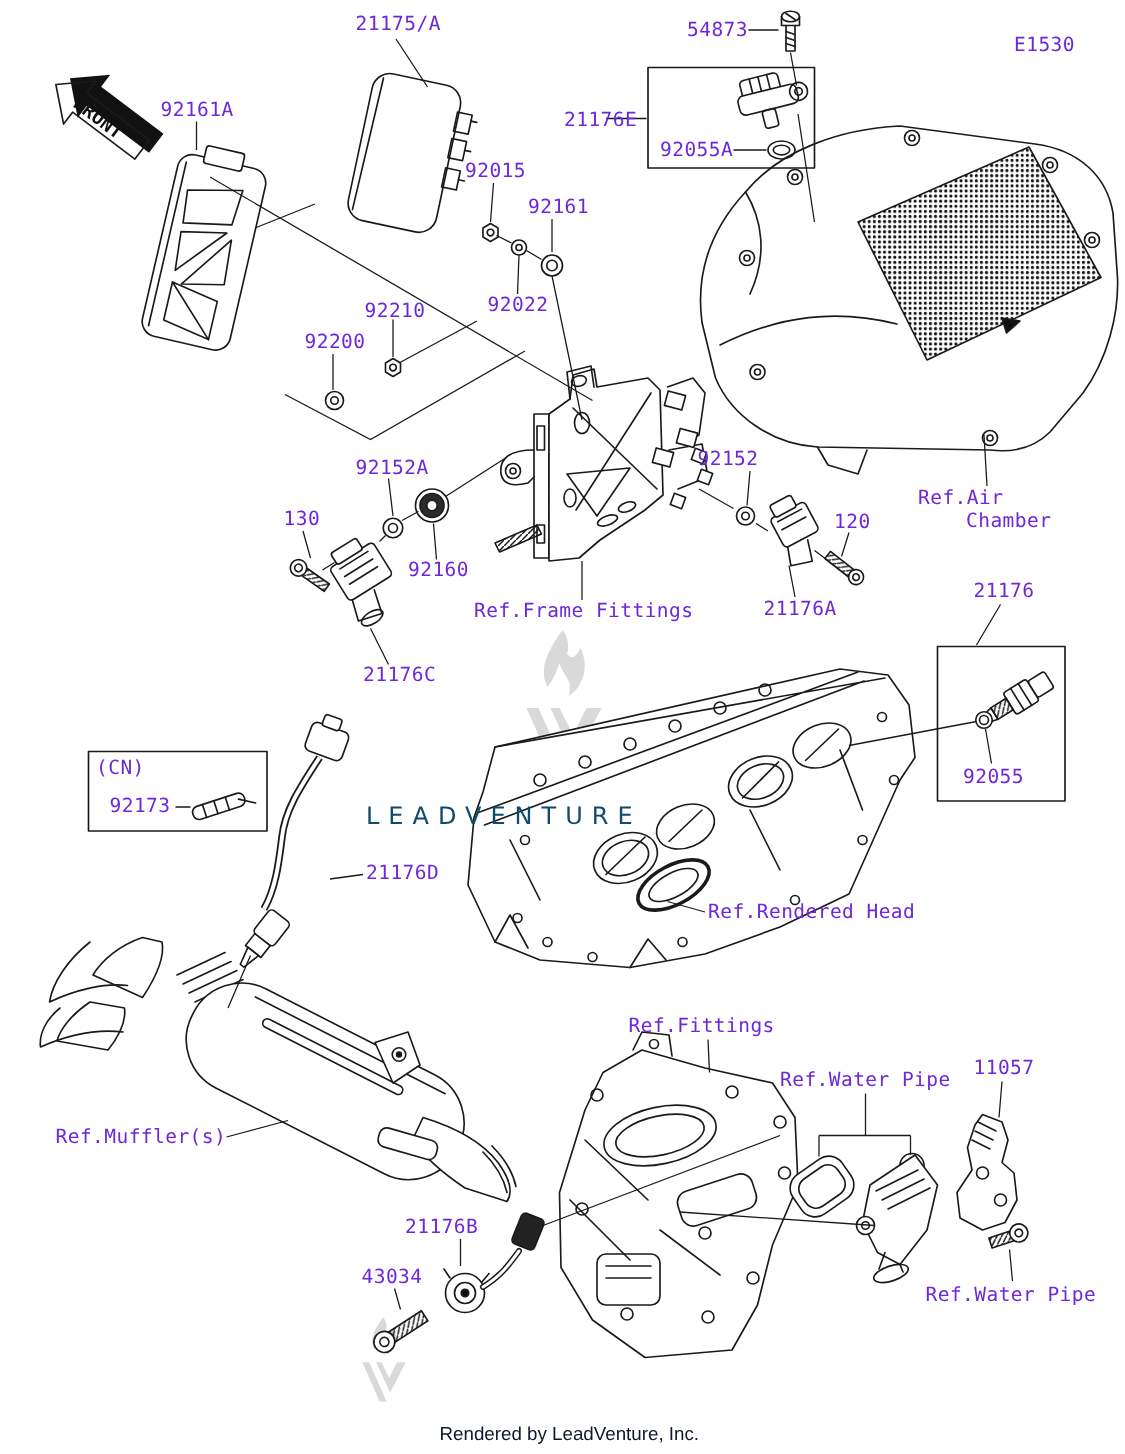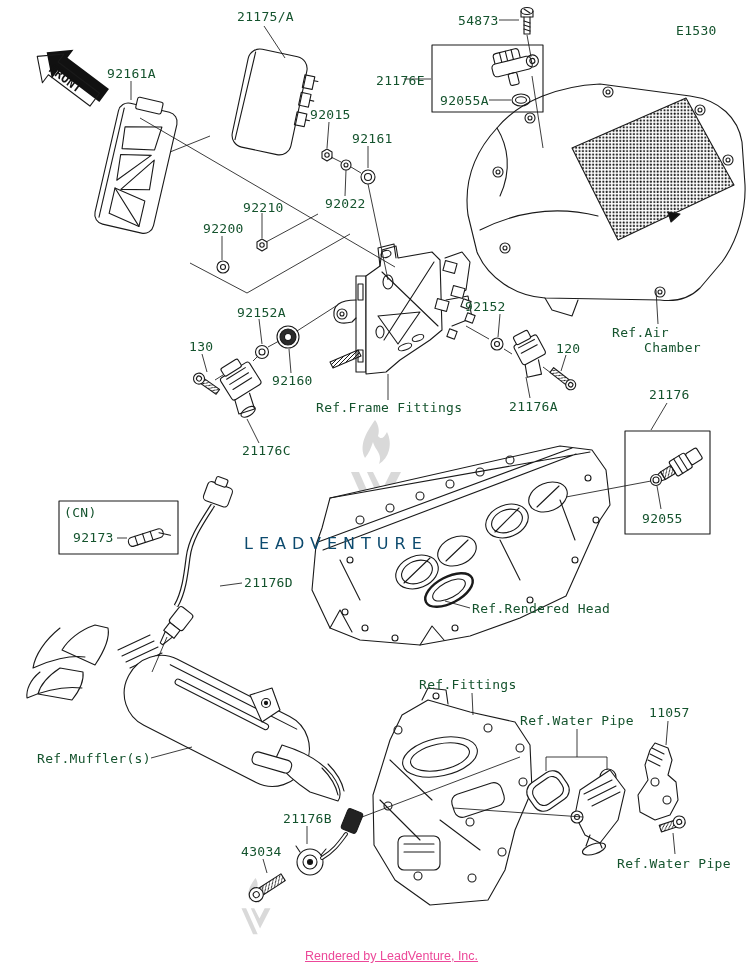--- a/index.html
+++ b/index.html
@@ -1,23 +1,23 @@
 <!DOCTYPE html>
 <html><head>
 <meta charset="utf-8">
 <style>
   html,body{margin:0;padding:0;background:#fff;}
   #stage{position:relative;width:750px;height:969px;background:#ffffff;overflow:hidden;
          font-family:"DejaVu Sans Mono", monospace;}
-  .callout{position:absolute;font:13px "DejaVu Sans Mono", monospace;color:#14532d;
+  .callout{position:absolute;font:13px "DejaVu Sans Mono", monospace;color:#6d28d9;
            white-space:pre;letter-spacing:.3px;line-height:1;}
   .wm-text{position:absolute;left:244px;top:536px;font:16px "DejaVu Sans", sans-serif;
            color:#0c4a6e;letter-spacing:6px;line-height:1;}
-  .footer{position:absolute;left:305px;top:950px;font:12.5px "Liberation Sans", sans-serif;
-          color:#ec4899;line-height:1;text-decoration:underline;}
+  .footer{position:absolute;left:293px;top:950px;font:12.5px "Liberation Sans", sans-serif;
+          color:#0f172a;line-height:1;}
   svg{position:absolute;left:0;top:0;}
   .ln{stroke:#1a1a1a;stroke-width:1.1;fill:none;stroke-linejoin:round;stroke-linecap:round;}
   .thin{stroke:#1a1a1a;stroke-width:.85;fill:none;}
   .wm{fill:#d9d9d9;}
 </style>
 </head>
 <body>
 
 <div id="stage">
 
@@ -392,18 +392,18 @@
   <div class="callout" style="left:242px;top:444px">21176C</div>
   <div class="callout" style="left:64px;top:506px">(CN)</div>
   <div class="callout" style="left:73px;top:531px">92173</div>
   <div class="callout" style="left:244px;top:576px">21176D</div>
   <div class="callout" style="left:472px;top:602px">Ref.Rendered Head</div>
   <div class="callout" style="left:37px;top:752px">Ref.Muffler(s)</div>
   <div class="callout" style="left:419px;top:678px">Ref.Fittings</div>
   <div class="callout" style="left:520px;top:714px">Ref.Water Pipe</div>
   <div class="callout" style="left:649px;top:706px">11057</div>
   <div class="callout" style="left:617px;top:857px">Ref.Water Pipe</div>
-  <div class="callout" style="left:283px;top:812px">21176B</div>
+  <div class="callout" style="left:270px;top:812px">21176B</div>
   <div class="callout" style="left:241px;top:845px">43034</div>
 
   <div class="wm-text">LEADVENTURE</div>
   <div class="footer">Rendered by LeadVenture, Inc.</div>
 </div>
 
 </body></html>

